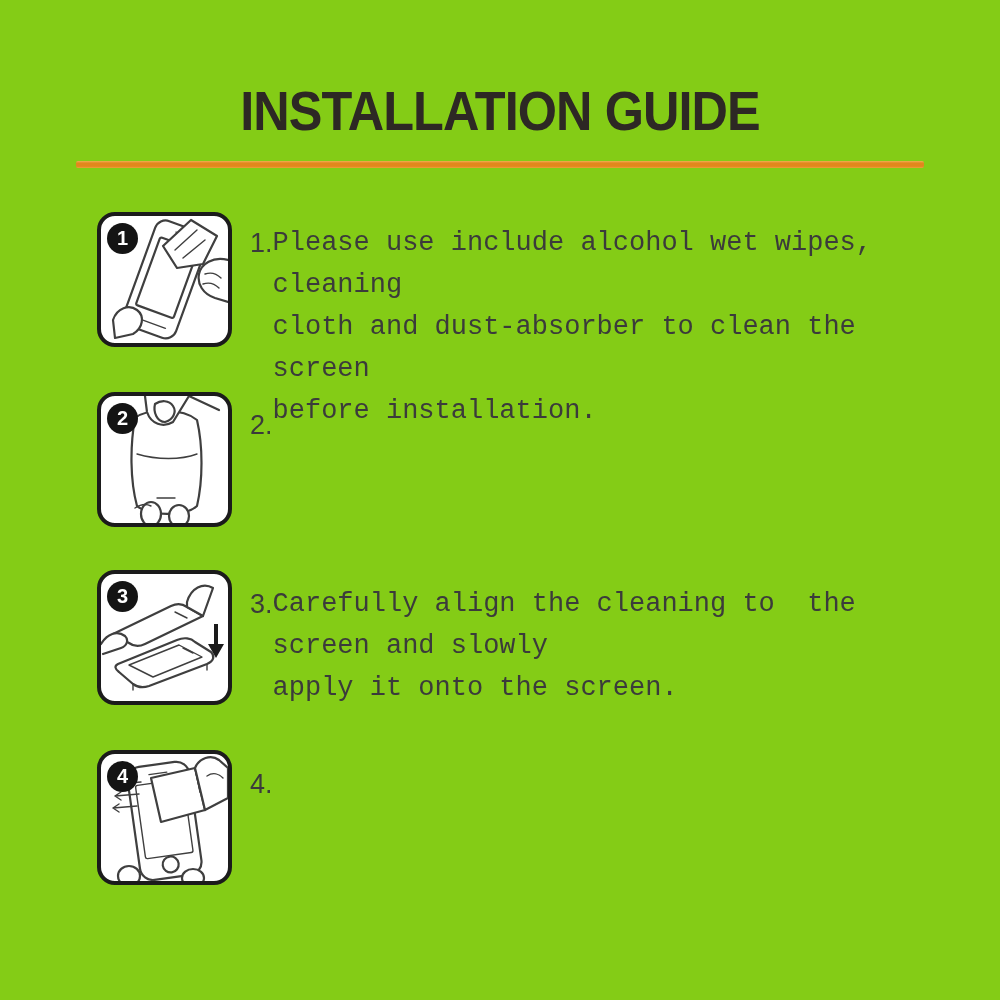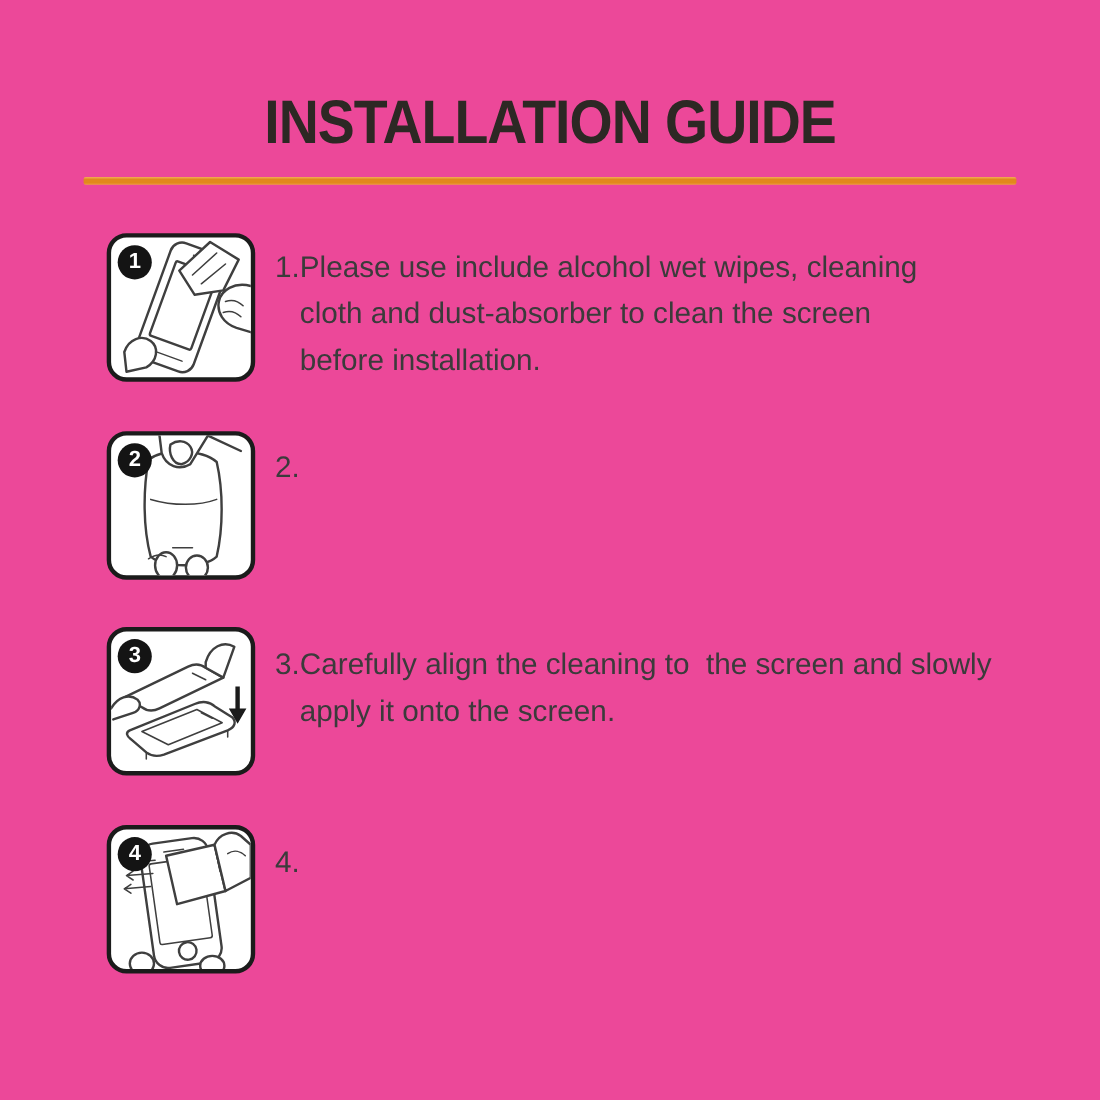--- a/index.html
+++ b/index.html
@@ -1,20 +1,20 @@
 <!DOCTYPE html>
 <html><head>
 <meta charset="utf-8">
 <style>
   html, body { margin: 0; padding: 0; background: #ffffff; }
   .poster {
     position: relative;
     width: 1000px;
     height: 1000px;
-    background: #ec4899;
+    background: #84cc16;
     font-family: "Liberation Sans", sans-serif;
     overflow: hidden;
   }
   .title {
     position: absolute;
     top: 78px;
     left: 0;
     width: 1000px;
     text-align: center;
     font-size: 56px;
@@ -73,21 +73,21 @@
   .step-text {
     position: absolute;
     left: 250px;
     width: 690px;
     display: flex;
     font-size: 27px;
     line-height: 42px;
     color: #3b3b3b;
   }
   .step-prefix { flex: 0 0 auto; white-space: nowrap; }
-  .step-body { white-space: pre-wrap; }
+  .step-body { white-space: pre-wrap; font-family: Liberation Mono, monospace; }
 </style>
 </head>
 <body>
 
 <div class="poster">
 
   <div class="title">INSTALLATION GUIDE</div>
   <div class="divider"></div>
 
   <div class="step-icon-box" style="top:212px;">

